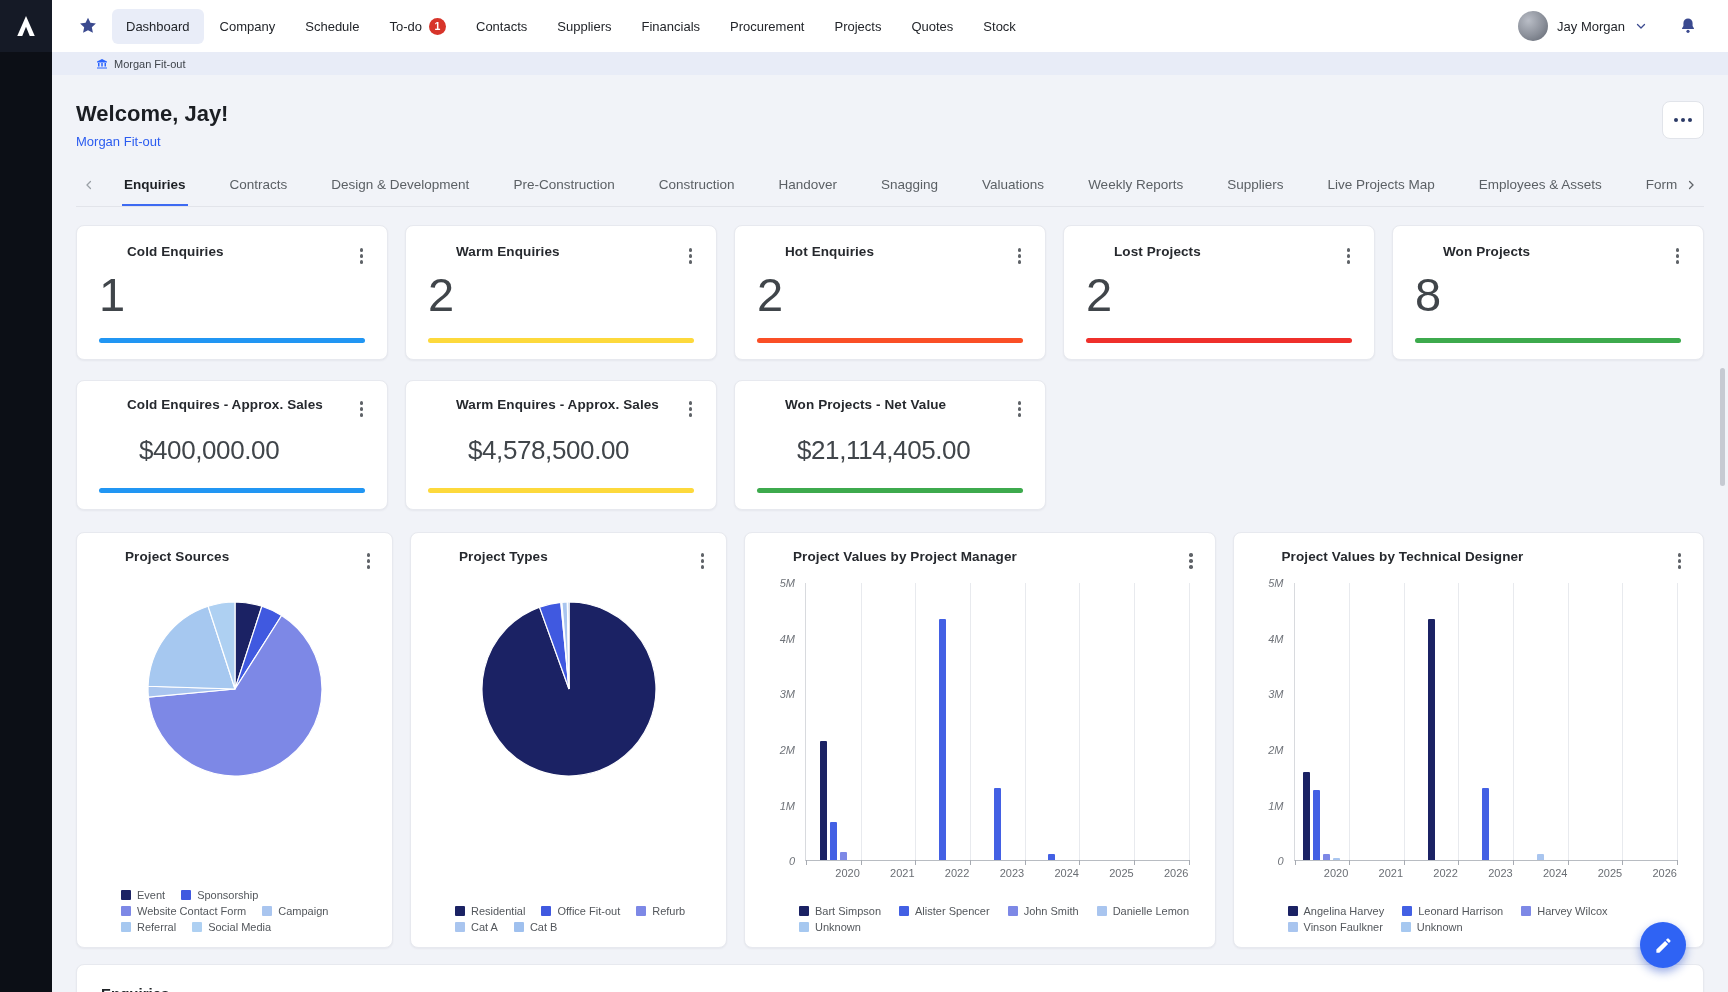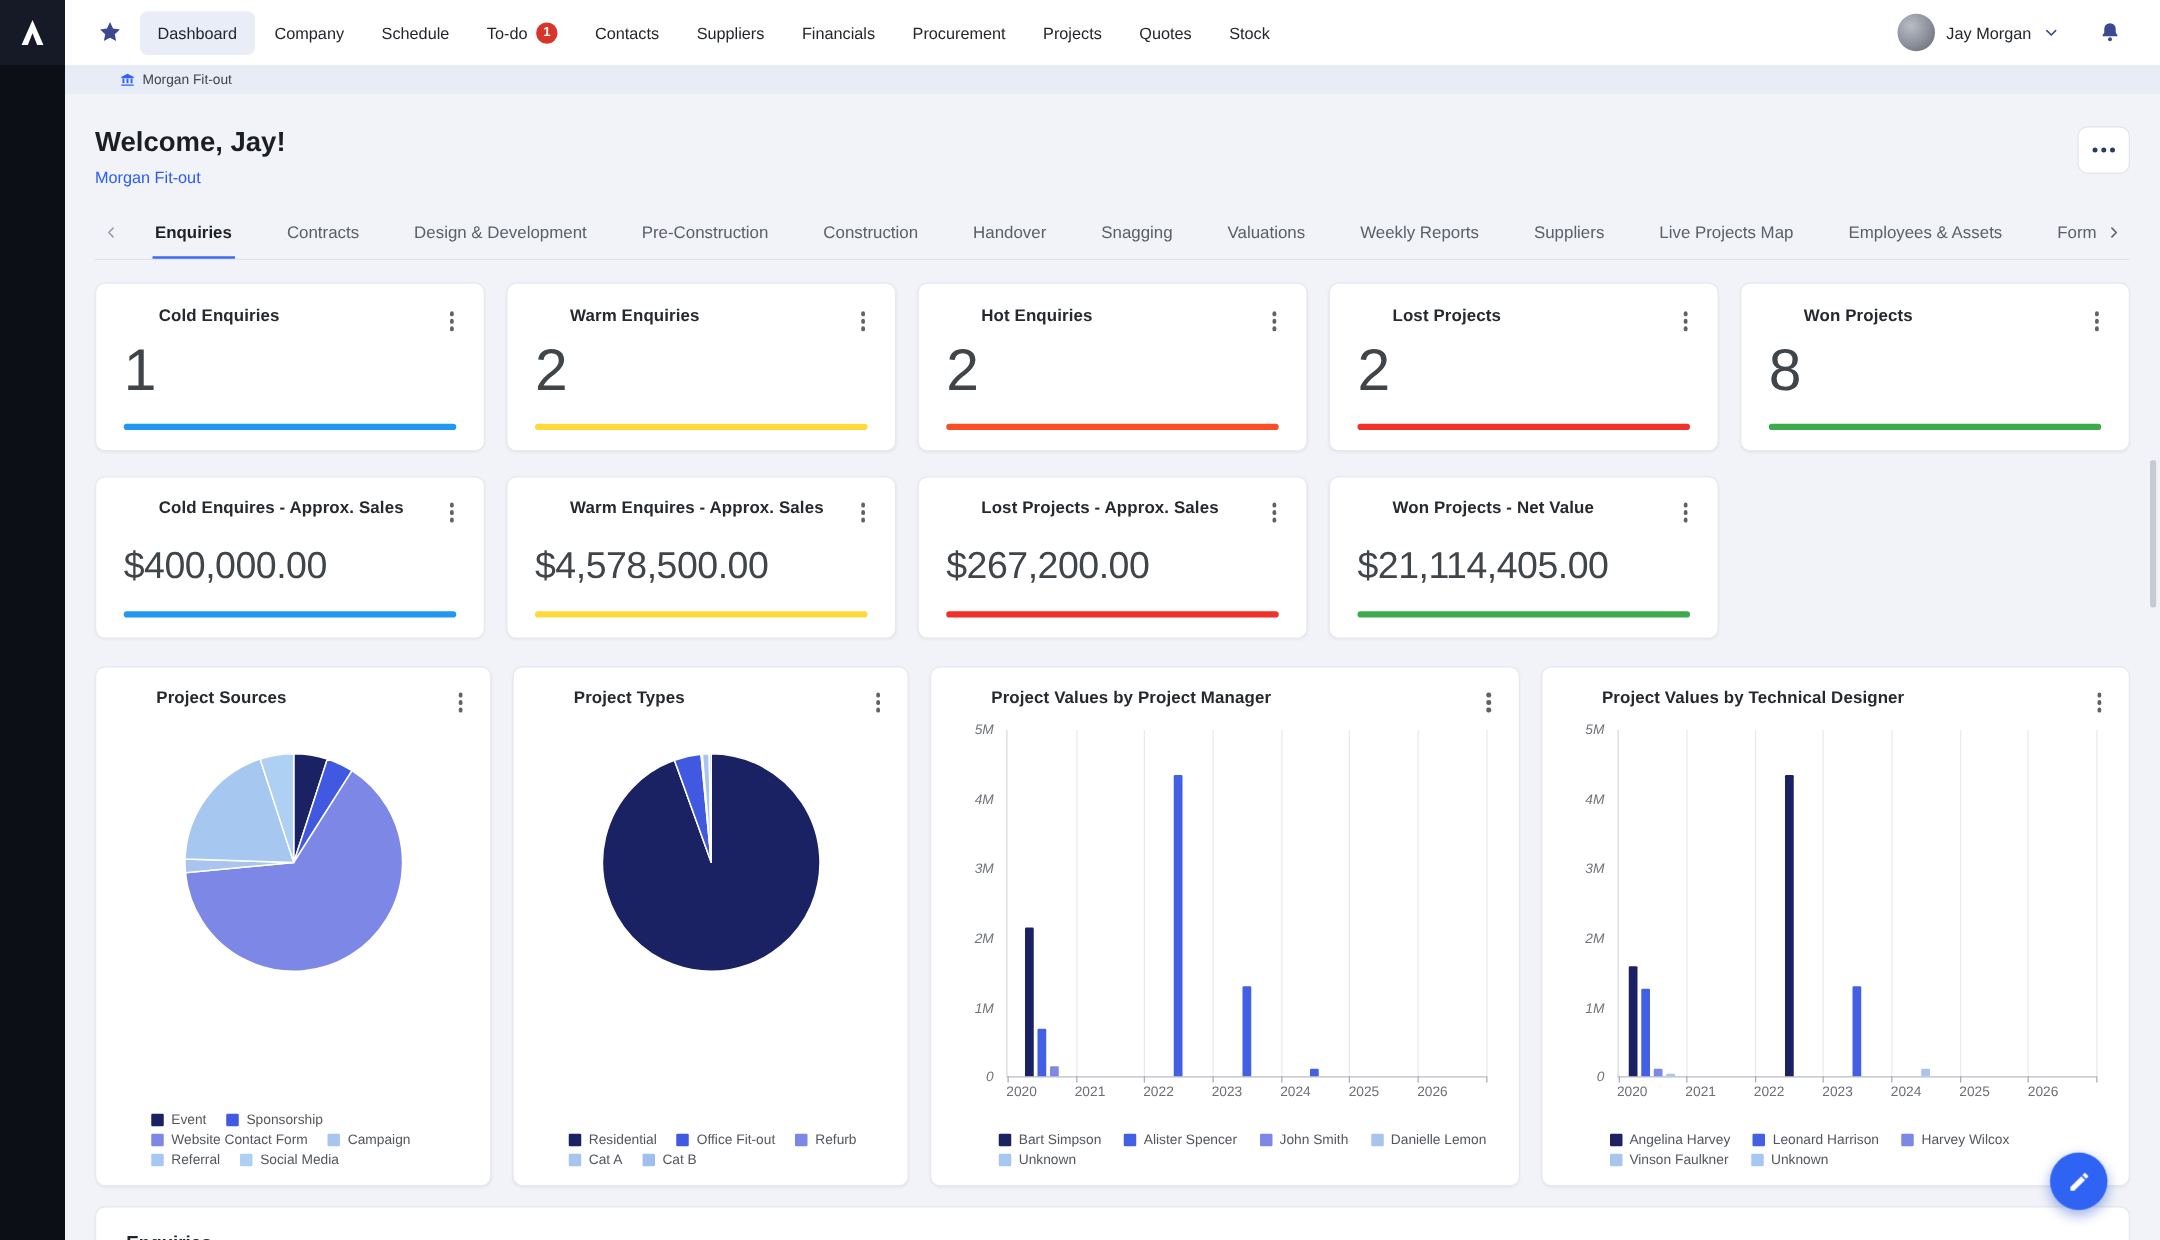--- a/index.html
+++ b/index.html
@@ -60,21 +60,21 @@
   .row-kpi { margin-top:18px; }
   .row-sales { margin-top:20px; }
   .metric-card { padding:18px 22px 16px; display:flex; flex-direction:column; }
   .kpi-card { height:135px; }
   .sales-card { height:130px; padding-top:16px; }
   .card-head { display:flex; justify-content:space-between; align-items:flex-start; }
   .card-title { font-size:13.5px; font-weight:600; color:#26292e; letter-spacing:.1px;margin-left:28px; }
   .kebab { display:flex; flex-direction:column; gap:2.5px; background:none; border:0; padding:4px 2px; cursor:pointer; }
   .kebab i { width:3.5px; height:3.5px; border-radius:50%; background:#5f6368; display:block; }
   .kpi-value { flex:1; font-size:47px; font-weight:400; color:#40454a; letter-spacing:-1px; line-height:1.15; margin-top:0px; }
-  .sales-value { flex:1; font-size:30px; font-weight:400; color:#40454a; letter-spacing:-.4px; margin-top:14px; }
+  .sales-value { flex:1; font-size:26px; font-weight:400; color:#40454a; letter-spacing:-.4px; margin-top:14px;margin-left:40px; }
   .accent-bar { height:5px; border-radius:3px; flex:none; }
 
   
   .charts-row { display:flex; gap:17px; margin-top:22px; }
   .chart-card { height:416px; display:flex; flex-direction:column; padding:16px 20px 14px; }
   .pie-card { width:317px; flex:none; }
   .bar-card { flex:1; min-width:0; }
   .pie-wrap { display:flex; justify-content:center; margin-top:28px; }
   .legend { display:flex; flex-wrap:wrap; column-gap:16px; row-gap:4px; font-size:11px; color:#53575c; margin-top:auto; }
   .legend.pie-legend { margin-left:24px; }
@@ -85,21 +85,21 @@
   .chart-area { flex:1; position:relative; margin-top:4px; }
   .ylabels { position:absolute; left:0; top:6px; bottom:44px; width:30px;font-style:italic; }
   .ylab { position:absolute; right:0; transform:translateY(-50%); font-size:11px; color:#70747a; }
   .plot { position:absolute; left:40px; right:6px; top:6px; bottom:44px;
     border-bottom:1px solid #b8bcc2; border-left:1px solid #d8dade; }
   .gridline { position:absolute; top:0; bottom:0; width:1px; background:#e8eaee; }
   .tick { position:absolute; top:100%; height:5px; width:1px; background:#a7abb2; }
   .band { position:absolute; top:0; bottom:0; display:flex; align-items:flex-end; justify-content:center; gap:3px; }
   .vbar { width:7px; border-radius:1px 1px 0 0; }
   .xlabels { position:absolute; left:40px; right:6px; bottom:22px; height:16px; }
-  .xlab { position:absolute; top:0; text-align:left; font-size:11px; color:#6a6e74; }
+  .xlab { position:absolute; top:0; text-align:right; font-size:11px; color:#6a6e74; }
 
   
   .bottom-card { margin-top:16px; height:90px; padding:20px 24px; }
   .bottom-title { font-size:15px; font-weight:700; color:#202428; }
 
   
   .fab { position:fixed; right:42px; bottom:24px; width:46px; height:46px; border-radius:50%;
     background:#2f63f4; border:0; cursor:pointer; display:flex; align-items:center; justify-content:center;
     box-shadow:0 4px 10px rgba(32,70,200,.45); z-index:50; }
 
@@ -307,32 +307,20 @@
             <div class="card-head">
               <div class="card-title">Warm Enquires - Approx. Sales</div>
               <button class="kebab">
                 <i></i>
                 <i></i>
                 <i></i>
               </button>
             </div>
             <div class="sales-value">$4,578,500.00</div>
             <div class="accent-bar" style="background: rgb(253, 217, 60);"></div>
-          </div>
-          <div class="card metric-card sales-card">
-            <div class="card-head">
-              <div class="card-title">Lost Projects - Approx. Sales</div>
-              <button class="kebab">
-                <i></i>
-                <i></i>
-                <i></i>
-              </button>
-            </div>
-            <div class="sales-value">$267,200.00</div>
-            <div class="accent-bar" style="background: rgb(239, 48, 43);"></div>
           </div>
           <div class="card metric-card sales-card">
             <div class="card-head">
               <div class="card-title">Won Projects - Net Value</div>
               <button class="kebab">
                 <i></i>
                 <i></i>
                 <i></i>
               </button>
             </div>

